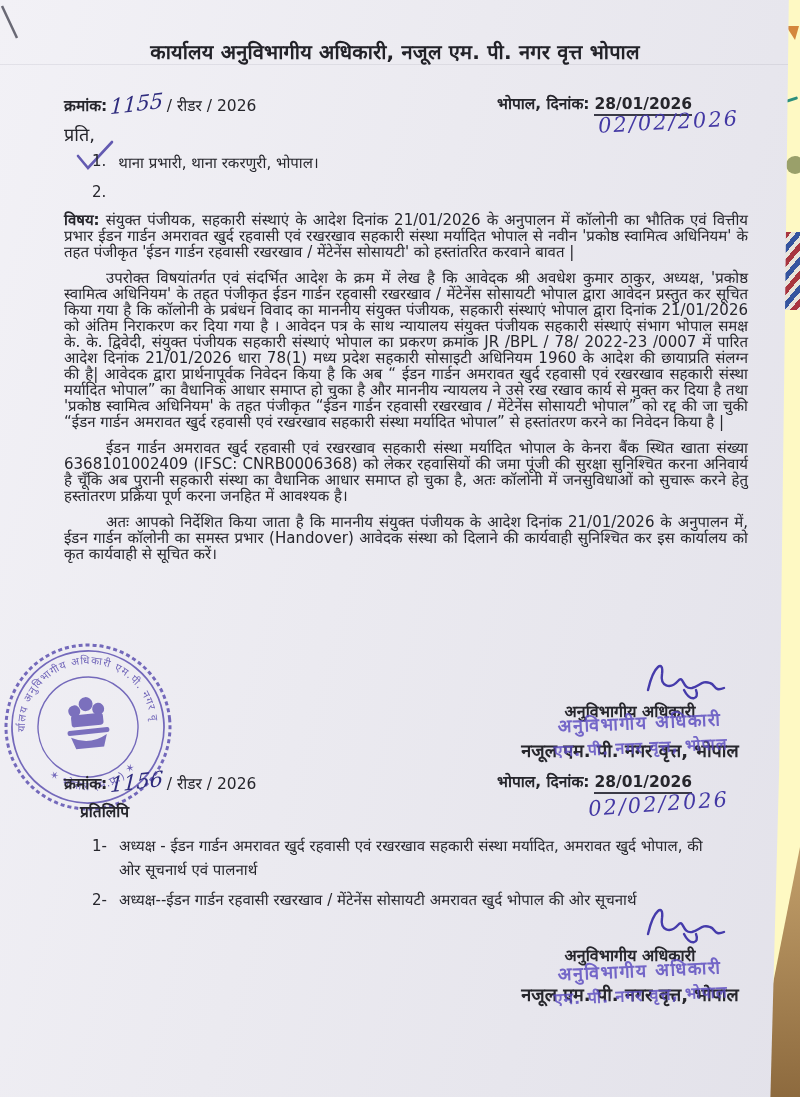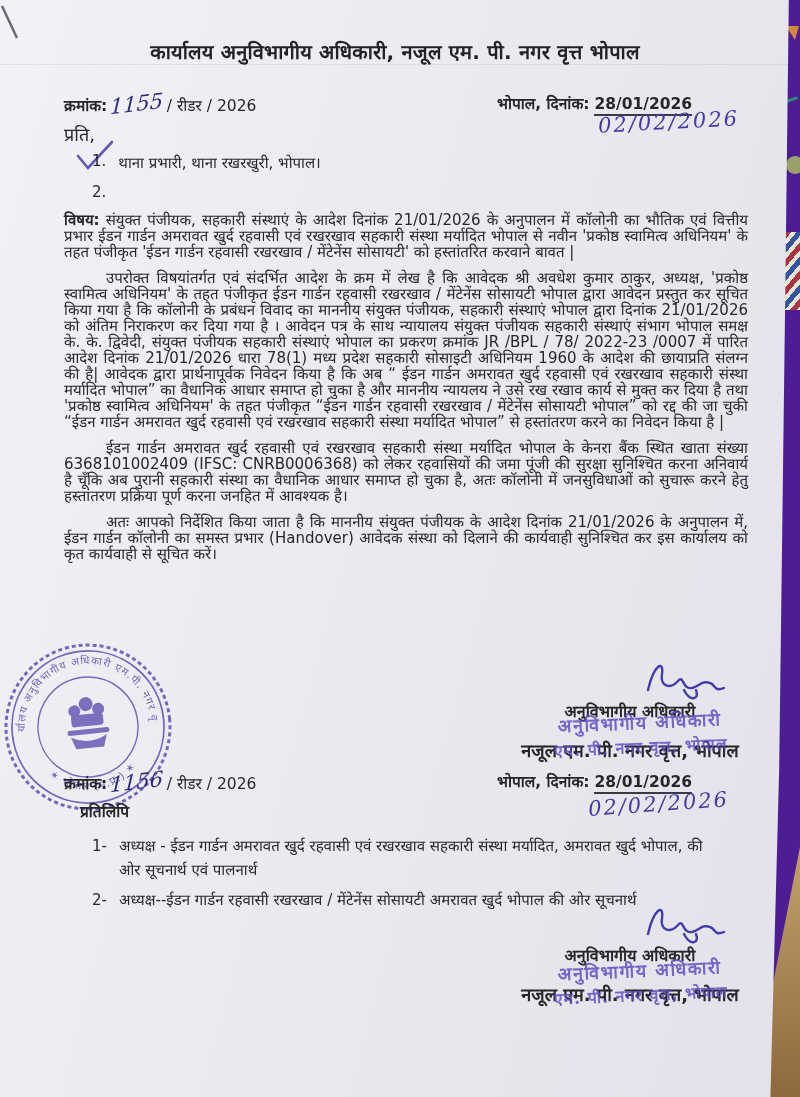--- a/index.html
+++ b/index.html
@@ -1,17 +1,17 @@
 <!DOCTYPE html>
 <html lang="hi"><head>
 <meta charset="utf-8">
 <style>
   html,body{margin:0;padding:0;}
   body{width:800px;height:1097px;overflow:hidden;font-family:"DejaVu Sans","Liberation Sans",sans-serif;}
-  .scene{position:relative;width:800px;height:1097px;background:#4c1d95;overflow:hidden;}
+  .scene{position:relative;width:800px;height:1097px;background:#fef9c3;overflow:hidden;}
 
   
   .bg-mark{position:absolute;}
   .mark-orange{right:1px;top:26px;width:0;height:0;border-left:9px solid transparent;border-right:4px solid transparent;border-top:14px solid #d4873c;}
   .mark-teal{right:2px;top:98px;width:12px;height:3px;background:#2a8f7d;transform:rotate(-18deg);border-radius:2px;}
   .mark-circle{right:-4px;top:156px;width:18px;height:18px;border-radius:50%;background:#9aa06a;}
   .mark-stripes{right:0;top:232px;width:15px;height:78px;background:repeating-linear-gradient(130deg,#a8353f 0 5px,#e8e4da 5px 9px,#35549e 9px 14px,#e8e4da 14px 18px);}
   .desk-corner{position:absolute;right:0;bottom:0;width:34px;height:250px;background:linear-gradient(to bottom,#c3a06b,#8d6a3e);clip-path:polygon(100% 0,20% 55%,0 100%,100% 100%);}
 
   
@@ -91,21 +91,21 @@
 
     <div class="prati">प्रति,</div>
 
     <svg class="check" width="42" height="34">
       <path d="M4 18 L14 30 L38 4" fill="none" stroke="#4a3fa5" stroke-width="2.6" stroke-linecap="round" opacity="0.85"></path>
     </svg>
 
     <div class="recipients">
       <div class="recipient">
         <span>1.</span>
-        <span>थाना प्रभारी, थाना रखरखुरी, भोपाल।</span>
+        <span>थाना प्रभारी, थाना रकरणुरी, भोपाल।</span>
       </div>
       <div class="recipient">
         <span>2.</span>
       </div>
     </div>
 
     <div class="letter-body">
       <p><span class="bold">विषय:</span> <span>संयुक्त पंजीयक, सहकारी संस्थाएं के आदेश दिनांक 21/01/2026 के अनुपालन में कॉलोनी का भौतिक एवं वित्तीय प्रभार ईडन गार्डन अमरावत खुर्द रहवासी एवं रखरखाव सहकारी संस्था मर्यादित भोपाल से नवीन 'प्रकोष्ठ स्वामित्व अधिनियम' के तहत पंजीकृत 'ईडन गार्डन रहवासी रखरखाव / मेंटेनेंस सोसायटी' को हस्तांतरित करवाने बावत |</span></p>
       <p class="para-indent">उपरोक्त विषयांतर्गत एवं संदर्भित आदेश के क्रम में लेख है कि आवेदक श्री अवधेश कुमार ठाकुर, अध्यक्ष, 'प्रकोष्ठ स्वामित्व अधिनियम' के तहत पंजीकृत ईडन गार्डन रहवासी रखरखाव / मेंटेनेंस सोसायटी भोपाल द्वारा आवेदन प्रस्तुत कर सूचित किया गया है कि कॉलोनी के प्रबंधन विवाद का माननीय संयुक्त पंजीयक, सहकारी संस्थाएं भोपाल द्वारा दिनांक 21/01/2026 को अंतिम निराकरण कर दिया गया है । आवेदन पत्र के साथ न्यायालय संयुक्त पंजीयक सहकारी संस्थाएं संभाग भोपाल समक्ष के. के. द्विवेदी, संयुक्त पंजीयक सहकारी संस्थाएं भोपाल का प्रकरण क्रमांक JR /BPL / 78/ 2022-23 /0007 में पारित आदेश दिनांक 21/01/2026 धारा 78(1) मध्य प्रदेश सहकारी सोसाइटी अधिनियम 1960 के आदेश की छायाप्रति संलग्न की है| आवेदक द्वारा प्रार्थनापूर्वक निवेदन किया है कि अब “ ईडन गार्डन अमरावत खुर्द रहवासी एवं रखरखाव सहकारी संस्था मर्यादित भोपाल” का वैधानिक आधार समाप्त हो चुका है और माननीय न्यायलय ने उसे रख रखाव कार्य से मुक्त कर दिया है तथा 'प्रकोष्ठ स्वामित्व अधिनियम' के तहत पंजीकृत “ईडन गार्डन रहवासी रखरखाव / मेंटेनेंस सोसायटी भोपाल” को रद्द की जा चुकी “ईडन गार्डन अमरावत खुर्द रहवासी एवं रखरखाव सहकारी संस्था मर्यादित भोपाल” से हस्तांतरण करने का निवेदन किया है |</p>
       <p class="para-indent">ईडन गार्डन अमरावत खुर्द रहवासी एवं रखरखाव सहकारी संस्था मर्यादित भोपाल के केनरा बैंक स्थित खाता संख्या 6368101002409 (IFSC: CNRB0006368) को लेकर रहवासियों की जमा पूंजी की सुरक्षा सुनिश्चित करना अनिवार्य है चूँकि अब पुरानी सहकारी संस्था का वैधानिक आधार समाप्त हो चुका है, अतः कॉलोनी में जनसुविधाओं को सुचारू करने हेतु हस्तांतरण प्रक्रिया पूर्ण करना जनहित में आवश्यक है।</p>

